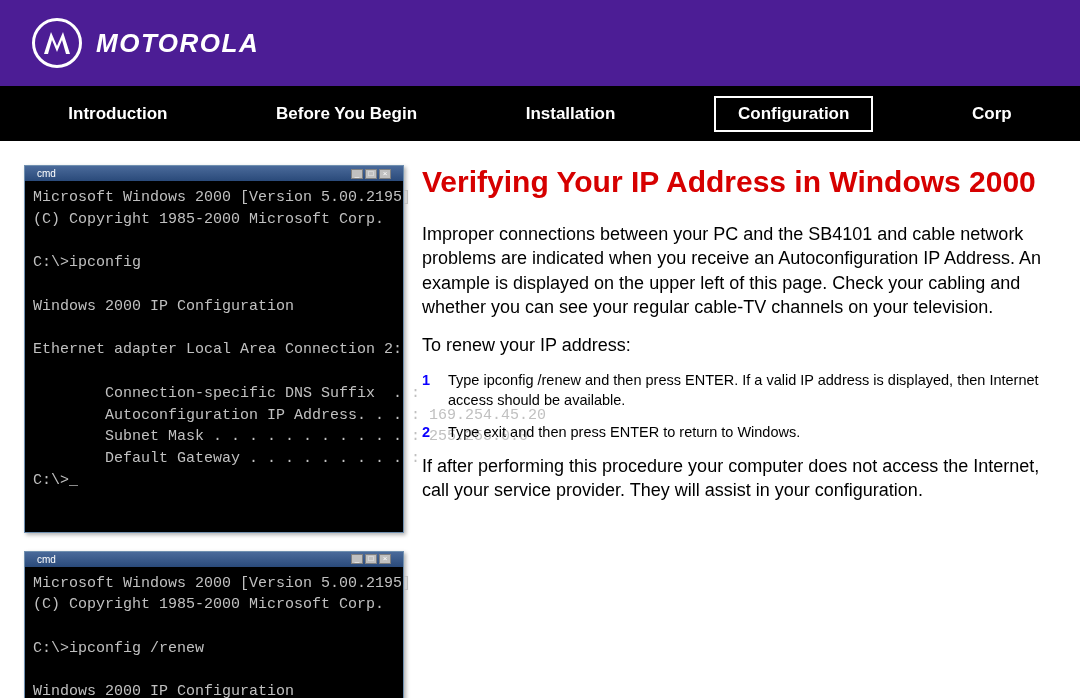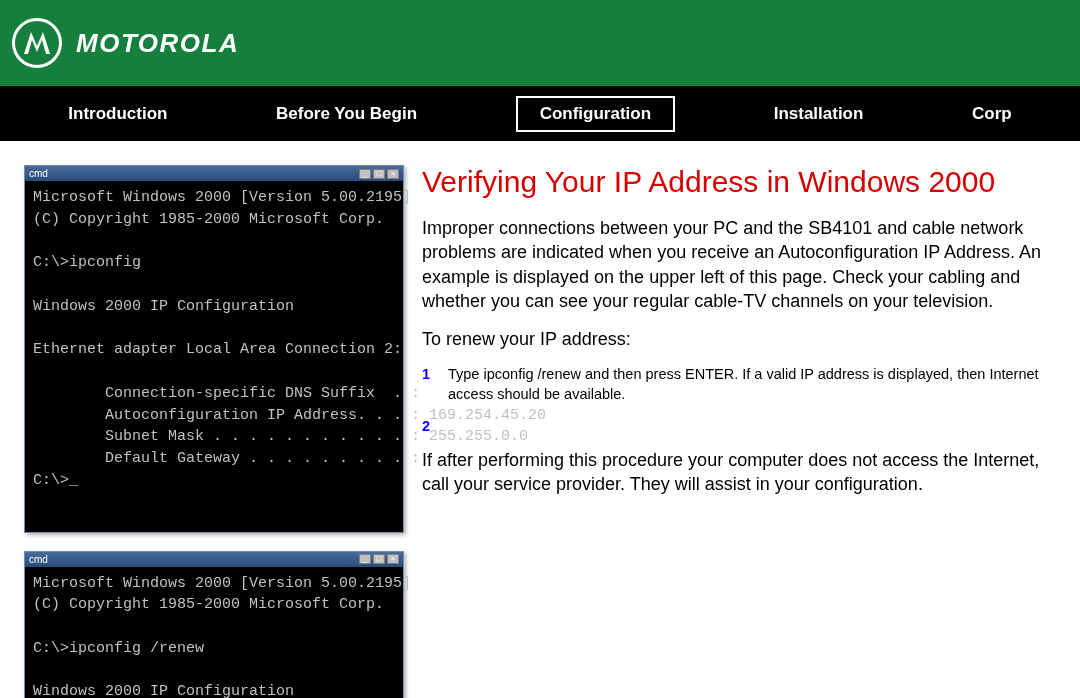--- a/index.html
+++ b/index.html
@@ -1,33 +1,33 @@
 <!DOCTYPE html>
 <html><head>
 <meta charset="utf-8">
 <style>
   * { box-sizing: border-box; margin: 0; padding: 0; }
   body { font-family: Arial, Helvetica, sans-serif; background: #fff; width: 1080px; height: 698px; position: relative; }
-  .header-blue { background: #15803d; height: 86px; display: flex; align-items: center; padding-left: 12px; }
+  .header-blue { background: #4c1d95; height: 86px; display: flex; align-items: center; padding-left: 32px; }
   .logo-wrap { display: flex; align-items: center; gap: 14px; }
   .logo-circle { width: 50px; height: 50px; border: 3px solid #fff; border-radius: 50%; display: flex; align-items: center; justify-content: center; position: relative; }
   .logo-circle svg { width: 34px; height: 34px; }
   .brand { color: #fff; font-size: 26px; font-weight: 900; font-style: italic; letter-spacing: 1.5px; }
   .navbar { background: #000; height: 55px; display: flex; align-items: center; justify-content: space-around; padding: 0 14px; }
   .nav-item { color: #fff; font-weight: bold; font-size: 17px; padding: 4px 10px; cursor: pointer; }
   .nav-item.active { border: 2px solid #fff; padding: 6px 22px; }
   .content { display: flex; padding: 24px 24px 0 24px; gap: 18px; }
   .left-col { width: 380px; flex-shrink: 0; }
   .term-win { border: 1px solid #7090b0; background: #000; margin-bottom: 18px; box-shadow: 2px 2px 4px rgba(0,0,0,0.3); }
-  .term-title { background: linear-gradient(#4a6a9a,#2a4a7a); color: #fff; font-size: 10px; padding: 2px 4px; display: flex; align-items: center; justify-content: space-between; }
+  .term-title { background: linear-gradient(#4a6a9a,#2a4a7a); color: #fff; font-size: 10px; padding: 2px 12px; display: flex; align-items: center; justify-content: space-between; }
   .term-title .wbtns { display:flex; gap:2px;}
   .term-title .wb { width:12px; height:10px; background:#c0c0c0; border:1px solid #808080; font-size:8px; line-height:8px; text-align:center;}
   .term-body { padding: 6px 8px 40px 8px; color: #c0c0c0; font-family: "Courier New", monospace; font-size: 15px; line-height: 1.45; white-space: pre; }
   .right-col { flex: 1; }
-  .page-title { color: #d60000; font-weight: 400; font-size: 30px; line-height: 1.1; margin-bottom: 18px; font-family: Arial Black, Arial, sans-serif; }
+  .page-title { color: #d60000; font-weight: 700; font-size: 30px; line-height: 1.1; margin-bottom: 24px; font-family: Arial Black, Arial, sans-serif; }
   .para { font-size: 18px; line-height: 1.35; margin-bottom: 14px; }
   .steps { margin-top: 4px; }
   .step { display: flex; gap: 14px; margin-bottom: 12px; font-size: 14.5px; line-height: 1.35; }
   .step .num { color: #0b00ff; font-weight: bold; width: 12px; flex-shrink:0; }
   .step .txt b { font-weight: normal; }
 </style>
 </head>
 <body>
 
 <div class="header-blue">
@@ -37,22 +37,22 @@
           <path d="M4 28 L11 6 L17 20 L23 6 L30 28 L26 28 L22 14 L17 26 L12 14 L8 28 Z" fill="#fff"></path>
         </svg>
     </div>
     <div class="brand">MOTOROLA</div>
   </div>
 </div>
 
 <div class="navbar">
   <div class="nav-item">Introduction</div>
   <div class="nav-item">Before You Begin</div>
+  <div class="nav-item">Installation</div>
   <div class="nav-item active">Configuration</div>
-  <div class="nav-item">Installation</div>
   <div class="nav-item">Corp</div>
 </div>
 
 <div class="content">
   <div class="left-col">
 
     <div class="term-win">
       <div class="term-title">
         <span>cmd</span>
         <span class="wbtns">
@@ -110,17 +110,20 @@
     <p class="para">To renew your IP address:</p>
     <div class="steps">
       <div class="step">
         <span class="num">1</span>
         <span class="txt">
           <span>Type </span><b>ipconfig /renew</b><span> and then press </span><b>ENTER</b><span>. If a valid IP address is displayed, then Internet access should be available.</span>
         </span>
       </div>
       <div class="step">
         <span class="num">2</span>
+        <span class="txt">
+          <span>Type </span><b>exit</b><span> and then press </span><b>ENTER</b><span> to return to Windows.</span>
+        </span>
       </div>
     </div>
     <p class="para">If after performing this procedure your computer does not access the Internet, call your service provider. They will assist in your configuration.</p>
   </div>
 </div>
 
 </body></html>

